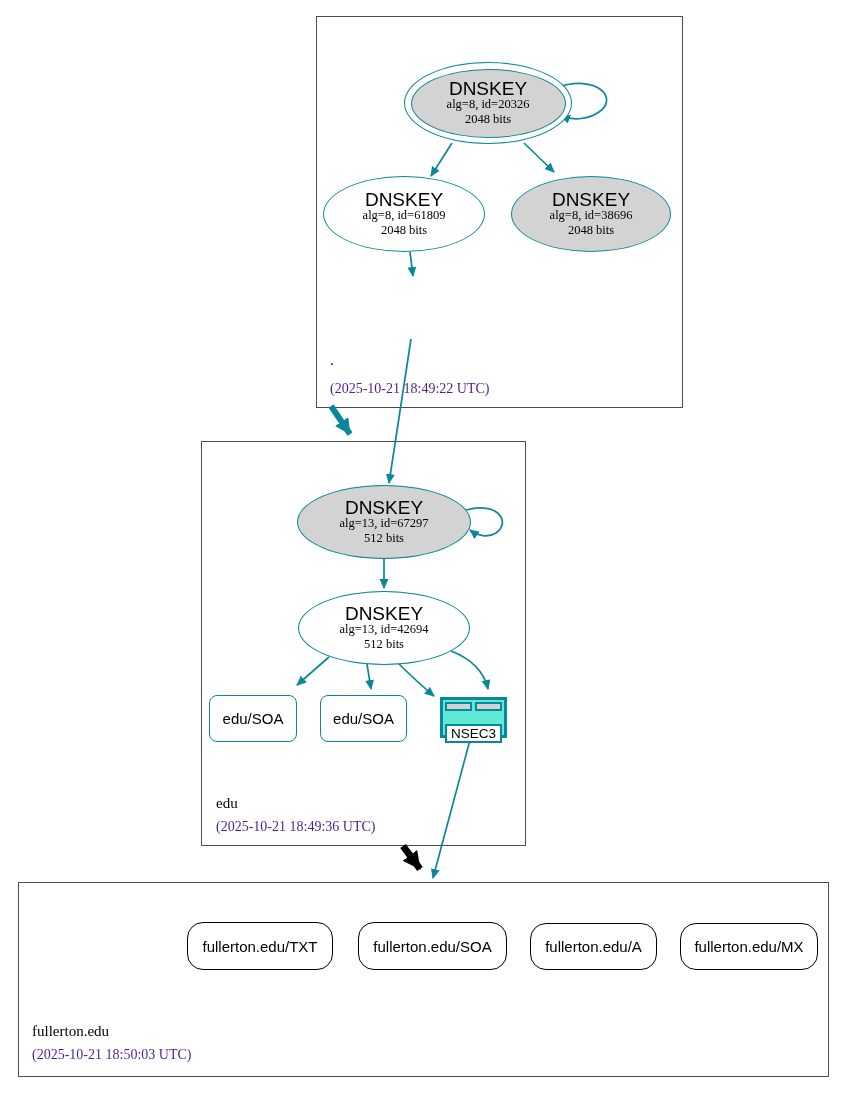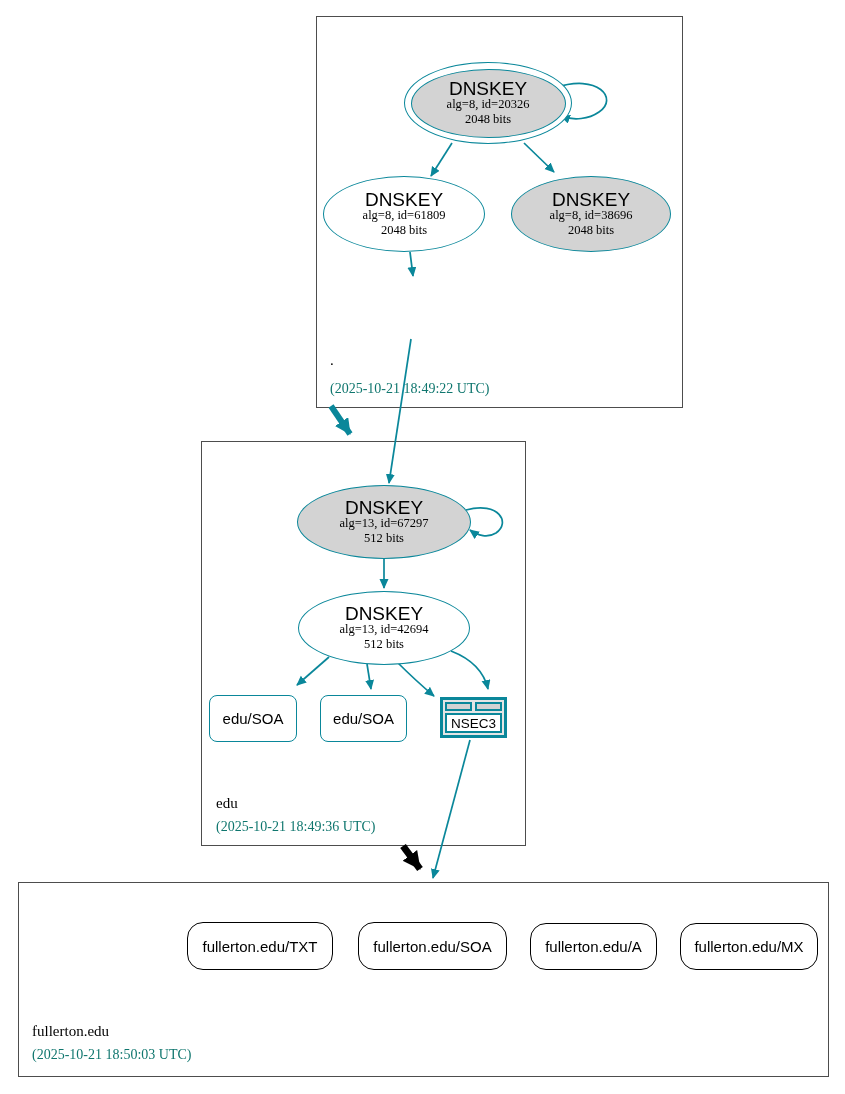--- a/index.html
+++ b/index.html
@@ -7,21 +7,21 @@
     position:relative;width:845px;height:1094px;background:#ffffff;
     font-family:"Liberation Sans",sans-serif;overflow:hidden;
   }
   .cluster{
     position:absolute;border:1px solid #4d4d4d;background:transparent;box-sizing:border-box;
   }
   .zone-label{
     position:absolute;font-family:"Liberation Serif",serif;font-size:15px;color:#000;white-space:nowrap;
   }
   .zone-ts{
-    position:absolute;font-family:"Liberation Serif",serif;font-size:14px;color:#0f766e;white-space:nowrap;
+    position:absolute;font-family:"Liberation Serif",serif;font-size:14px;color:#4c1d95;white-space:nowrap;
   }
   .edges{position:absolute;left:0;top:0;pointer-events:none;z-index:3;}
   .node{position:absolute;z-index:4;box-sizing:border-box;}
   .ellipse{
     border:1.7px solid #0a879a;border-radius:50%;background:#ffffff;
     display:flex;flex-direction:column;align-items:center;justify-content:center;
     text-align:center;box-sizing:border-box;width:100%;height:100%;
   }
   .ellipse.gray{background:#d3d3d3;}
   .ellipse-outer{
@@ -36,22 +36,22 @@
   }
   .node-title{font-family:"Liberation Sans",sans-serif;font-size:19px;line-height:17px;color:#000;text-align:center;}
   .node-detail{font-family:"Liberation Serif",serif;font-size:12.5px;line-height:15px;color:#000;}
   .rrset{
     border:1.7px solid #0a879a;border-radius:8px;background:#ffffff;
     display:flex;align-items:center;justify-content:center;text-align:center;
     font-size:15px;color:#000;width:100%;height:100%;box-sizing:border-box;
   }
   .rrset.black{border:1.9px solid #000000;border-radius:16px;}
   .nsec3{
-    background:#e5e5e5;border:3px solid #0a879a;box-sizing:border-box;
-    padding:2px;display:flex;flex-direction:column;gap:2px;width:100%;height:100%;
+    background:#5eead4;border:3px solid #0a879a;box-sizing:border-box;
+    padding:2px;display:flex;flex-direction:column;gap:13px;width:100%;height:100%;
   }
   .nsec3-row{display:flex;gap:3px;height:9px;flex:0 0 auto;}
   .nsec3-cell{flex:1;border:2px solid #0a879a;background:#d3d3d3;box-sizing:border-box;}
   .nsec3-label{
     flex:1;border:2px solid #0a879a;background:#ffffff;box-sizing:border-box;
     display:flex;align-items:center;justify-content:center;
     font-size:13.5px;color:#000;
   }
 </style>
 </head>

